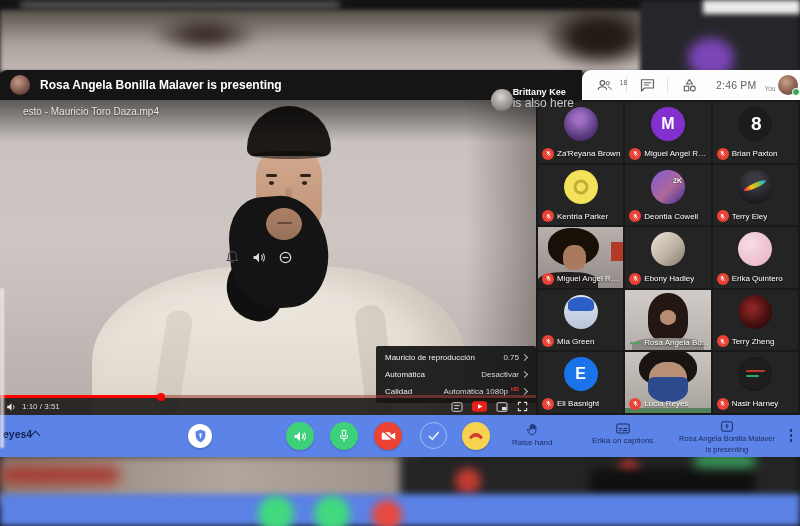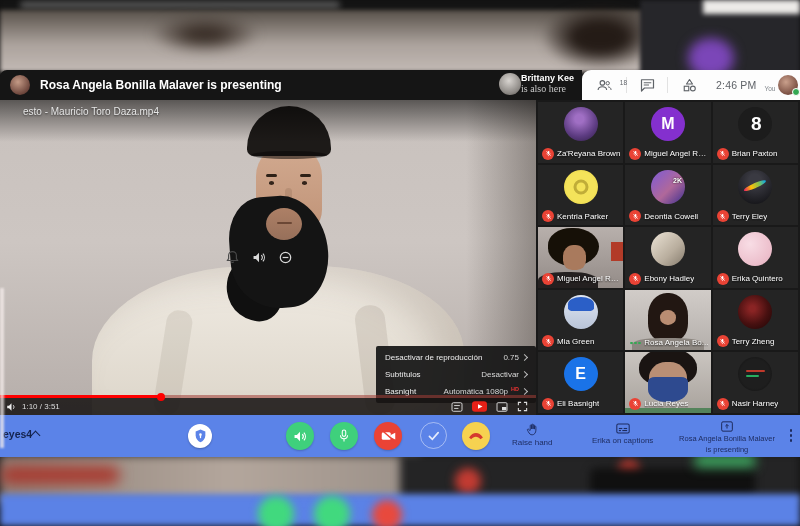--- a/index.html
+++ b/index.html
@@ -6,26 +6,26 @@
   .screen{position:relative;width:800px;height:526px;overflow:hidden;background:#101010;
           font-family:"Liberation Sans",sans-serif;}
   
   .bg .b{position:absolute;}
   
   .present-bar{position:absolute;left:0;top:70px;width:582px;height:30px;background:#151515;
                border-radius:7px 0 0 0;display:flex;align-items:center;z-index:3;}
   .pb-avatar{width:20px;height:20px;border-radius:50%;margin-left:10px;flex:none;
              background:radial-gradient(circle at 40% 35%,#c49a86,#6d463c 70%,#3a2620);}
   .pb-text{color:#fff;font-size:12px;font-weight:bold;margin-left:10px;white-space:nowrap;}
-  .also-group{position:absolute;right:8px;top:3px;display:flex;align-items:flex-start;gap:0;}
+  .also-group{position:absolute;right:8px;top:17px;display:flex;align-items:flex-end;gap:0;}
   .also-avatar{width:22px;height:22px;border-radius:50%;
                background:radial-gradient(circle at 45% 35%,#d8d4d0,#8e8a86 65%,#55504c);}
   .also-col{display:flex;flex-direction:column;line-height:1.15;}
   .also-name{color:#fff;font-size:9px;font-weight:bold;}
-  .also-sub{color:#c7c7c7;font-size:10px;font-family:Liberation Serif, serif;}
+  .also-sub{color:#c7c7c7;font-size:12px;}
   
   .toolbar{position:absolute;left:582px;top:70px;width:218px;height:30px;background:#fdfdfd;
            border-radius:9px 0 0 0;display:flex;align-items:center;z-index:3;}
   .tb-grp{display:flex;align-items:center;justify-content:center;position:relative;flex:none;}
   .tb-div{width:1px;height:16px;background:#e2e2e2;flex:none;}
   .tb-count{position:absolute;top:1px;right:-1px;font-size:6.5px;color:#5f6368;}
   .tb-time{font-size:10.5px;color:#5f6368;flex:none;letter-spacing:.2px;}
   .you-label{font-size:6.5px;color:#80868b;align-self:flex-end;margin-bottom:3px;}
   .you-avatar{width:20px;height:20px;border-radius:50%;position:relative;flex:none;
               background:radial-gradient(circle at 40% 35%,#caa08c,#7a4f42 70%,#402a22);}
@@ -245,35 +245,35 @@
         <circle cx="8" cy="8" r="6.4" fill="none" stroke="#d8d8d8" stroke-width="1.5"></circle>
         <line x1="4.5" y1="8" x2="11.5" y2="8" stroke="#d8d8d8" stroke-width="1.5"></line>
       </svg>
     </div>
 
     <div class="vid-top-fade"></div>
     <div class="vid-title">esto - Mauricio Toro Daza.mp4</div>
 
     <div class="yt-menu">
         <div class="yt-row">
-          <span class="yt-lb">Desactivar de reproducción</span>
+          <span class="yt-lb">Mauricio de reproducción</span>
           <span class="yt-val">
             <span>0.75</span>
             <b class="chev"></b>
           </span>
         </div>
         <div class="yt-row">
-          <span class="yt-lb">Subtítulos</span>
+          <span class="yt-lb">Automática</span>
           <span class="yt-val">
             <span>Desactivar</span>
             <b class="chev"></b>
           </span>
         </div>
         <div class="yt-row">
-          <span class="yt-lb">Basnight</span>
+          <span class="yt-lb">Calidad</span>
           <span class="yt-val">
             <span>Automática 1080p</span>
             <i class="hd">HD</i>
             <b class="chev"></b>
           </span>
         </div>
       </div>
 
     <div class="yt-bar">
       <div class="yt-progress">

